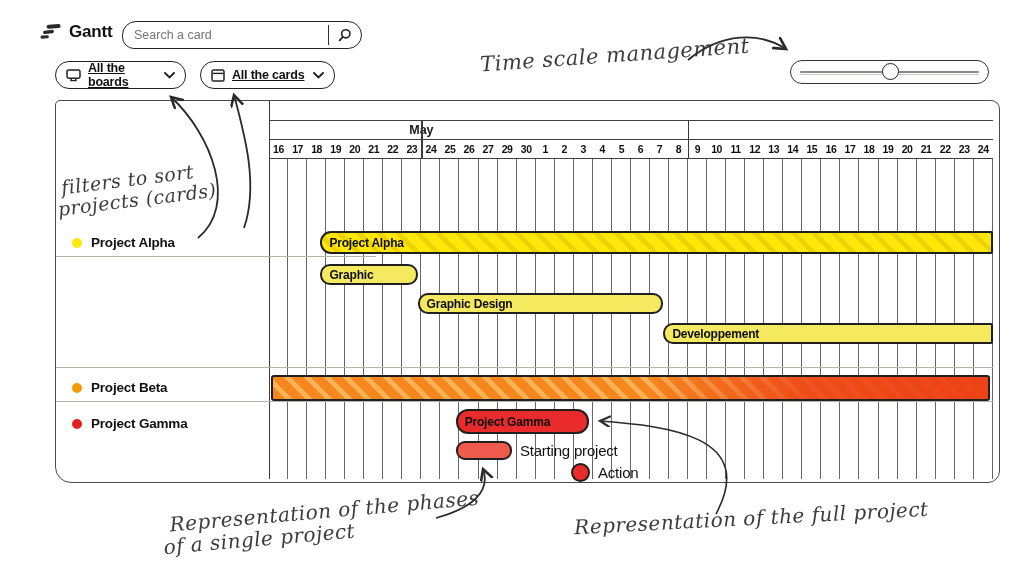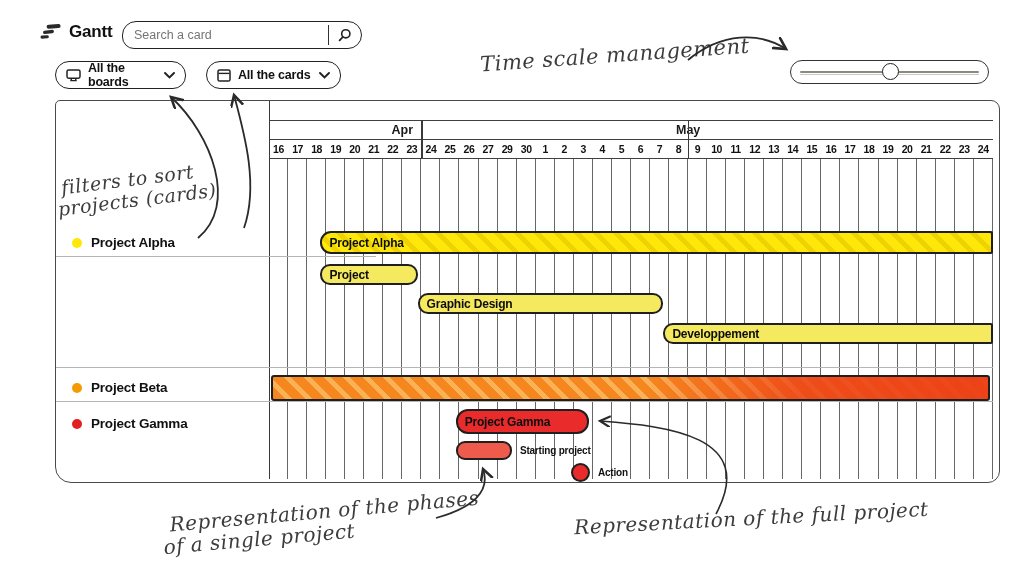--- a/index.html
+++ b/index.html
@@ -19,22 +19,22 @@
         border:1.6px solid #222;border-radius:14px;box-sizing:border-box;}
   #search-box{left:122px;top:21px;width:240px;height:28px;border-radius:14px 14px 14px 12px;}
   #search-box input{
     border:none;outline:none;flex:1;font-family:"Liberation Sans",sans-serif;
     font-size:12.5px;color:#1d4ed8;padding:0 6px 0 11px;background:transparent;min-width:0;
   }
   #search-box .sep{width:1.3px;height:20px;background:#333;}
   #search-box .mag{width:32px;display:flex;align-items:center;justify-content:center;}
   .dd{gap:7px;padding:0 10px;height:28px;font-size:12.5px;font-weight:700;border-radius:14px 14px 13px 14px;}
   #dd-boards{left:55px;top:61px;width:131px;}
-  #dd-cards{left:206px;top:61px;width:135px;}
-  .dd .dd-label{flex:1;letter-spacing:-.2px;}
+  #dd-cards{left:200px;top:61px;width:135px;}
+  .dd .dd-label{flex:1;letter-spacing:-.2px;text-decoration:underline;}
   
   #slider{position:absolute;left:790px;top:60px;width:199px;height:24px;
           border:1.7px solid #333;border-radius:12px;box-sizing:border-box;background:#fff;}
   #slider .track{position:absolute;left:9px;right:9px;top:9.5px;height:2.6px;background:#8a8a84;border-radius:2px;}
   #slider .track2{position:absolute;left:9px;right:9px;top:13px;height:1.4px;background:#c9c9c2;border-radius:2px;}
   #slider .knob{position:absolute;top:2px;width:17px;height:17px;border-radius:50%;
                 background:#fff;border:1.7px solid #222;box-sizing:border-box;}
   
   #panel{position:absolute;left:55px;top:100px;width:943px;height:381px;
          border:1.8px solid #4a4a4a;border-radius:5px 9px 12px 16px;box-sizing:content-box;}
@@ -54,21 +54,21 @@
   .hline.faint{height:1px;background:#b9b5ae;}
   
   .rowlab{position:absolute;left:16px;display:flex;align-items:center;gap:9px;height:17px;}
   .rowlab .dot{width:10px;height:10px;border-radius:50%;}
   .rowlab .txt{font-size:13.5px;font-weight:700;letter-spacing:-.2px;}
   
   .bar{position:absolute;box-sizing:border-box;border:2px solid #1f1f1f;display:flex;
        align-items:center;z-index:3;}
   .bar-label{font-size:12px;font-weight:700;padding-left:7px;letter-spacing:-.2px;
              color:#0d0d0d;white-space:nowrap;}
-  .out-label{position:absolute;display:flex;align-items:center;font-size:10px;font-weight:700;
+  .out-label{position:absolute;display:flex;align-items:center;font-size:15px;font-weight:400;
              letter-spacing:-.2px;z-index:4;white-space:nowrap;}
   
   #arrows{position:absolute;left:0;top:0;width:1024px;height:572px;pointer-events:none;z-index:9;}
 </style>
 </head>
 <body>
 
 <div id="logo">
   <svg width="24" height="16" viewBox="0 0 24 16" style="transform:rotate(-4deg)">
     <rect x="7" y="0.5" width="14" height="4" rx="2" fill="#2a2a2a"></rect>
@@ -127,21 +127,20 @@
 <div class="hand" style="left:170px;top:500px;font-size:20px;transform:rotate(-5deg);">
   <div>Representation of the phases</div>
   <div style="margin-left:-8px">of a single project</div>
 </div>
 
 <div class="hand" style="left:574px;top:507px;font-size:20px;transform:rotate(-3deg);">Representation of the full project</div>
 
 <div id="panel">
   <div class="hline" style="left:213px;top:19px;width:724px;"></div>
   <div id="months-row">
-      <div class="mcell" style="width: 266.737px;">Apr</div>
       <div class="mcell" style="width: 304.842px;">May</div>
     </div>
   <div class="hline" style="left:213px;top:38px;width:724px;"></div>
   <div id="days-row">
       <div class="dcell" style="width: 19.0526px;">16</div>
       <div class="dcell" style="width: 19.0526px;">17</div>
       <div class="dcell" style="width: 19.0526px;">18</div>
       <div class="dcell" style="width: 19.0526px;">19</div>
       <div class="dcell" style="width: 19.0526px;">20</div>
       <div class="dcell" style="width: 19.0526px;">21</div>
@@ -241,21 +240,21 @@
       <div class="rowlab" style="top: 314px;">
         <span class="dot" style="background: rgb(226, 32, 31);"></span>
         <span class="txt">Project Gamma</span>
       </div>
     </div>
   <div id="bars-layer">
       <div class="bar" style="top: 130px; left: 264.442px; height: 23px; width: 672.558px; border-radius: 11px 2px 2px 11px; background-image: repeating-linear-gradient(45deg, rgb(255, 231, 10) 0px, rgb(255, 231, 10) 9px, rgb(239, 211, 0) 9px, rgb(239, 211, 0) 14px);">
         <span class="bar-label">Project Alpha</span>
       </div>
       <div class="bar" style="top: 163px; left: 264.442px; height: 21px; width: 97.1684px; border-radius: 10px; background: rgb(245, 233, 95);">
-        <span class="bar-label">Project</span>
+        <span class="bar-label">Graphic</span>
       </div>
       <div class="bar" style="top: 192px; left: 361.611px; height: 21px; width: 245.779px; border-radius: 10px; background: rgb(245, 233, 95);">
         <span class="bar-label">Graphic Design</span>
       </div>
       <div class="bar" style="top: 222px; left: 607.389px; height: 21px; width: 329.611px; border-radius: 10px 2px 2px 10px; background: rgb(245, 233, 95);">
         <span class="bar-label">Developpement</span>
       </div>
       <div class="bar" style="top: 274px; left: 214.524px; height: 26px; width: 719.618px; border-radius: 3px; background-image: linear-gradient(90deg, rgba(236, 62, 22, 0) 52%, rgba(236, 62, 22, 0.8) 74%, rgba(236, 62, 22, 0.95) 100%), repeating-linear-gradient(45deg, rgb(246, 135, 31) 0px, rgb(246, 135, 31) 9px, rgb(251, 178, 87) 9px, rgb(251, 178, 87) 14px);"></div>
       <div class="bar" style="top: 308px; left: 399.716px; height: 25px; width: 133.368px; border-radius: 12px; background: rgb(233, 43, 44);">
         <span class="bar-label">Project Gamma</span>

